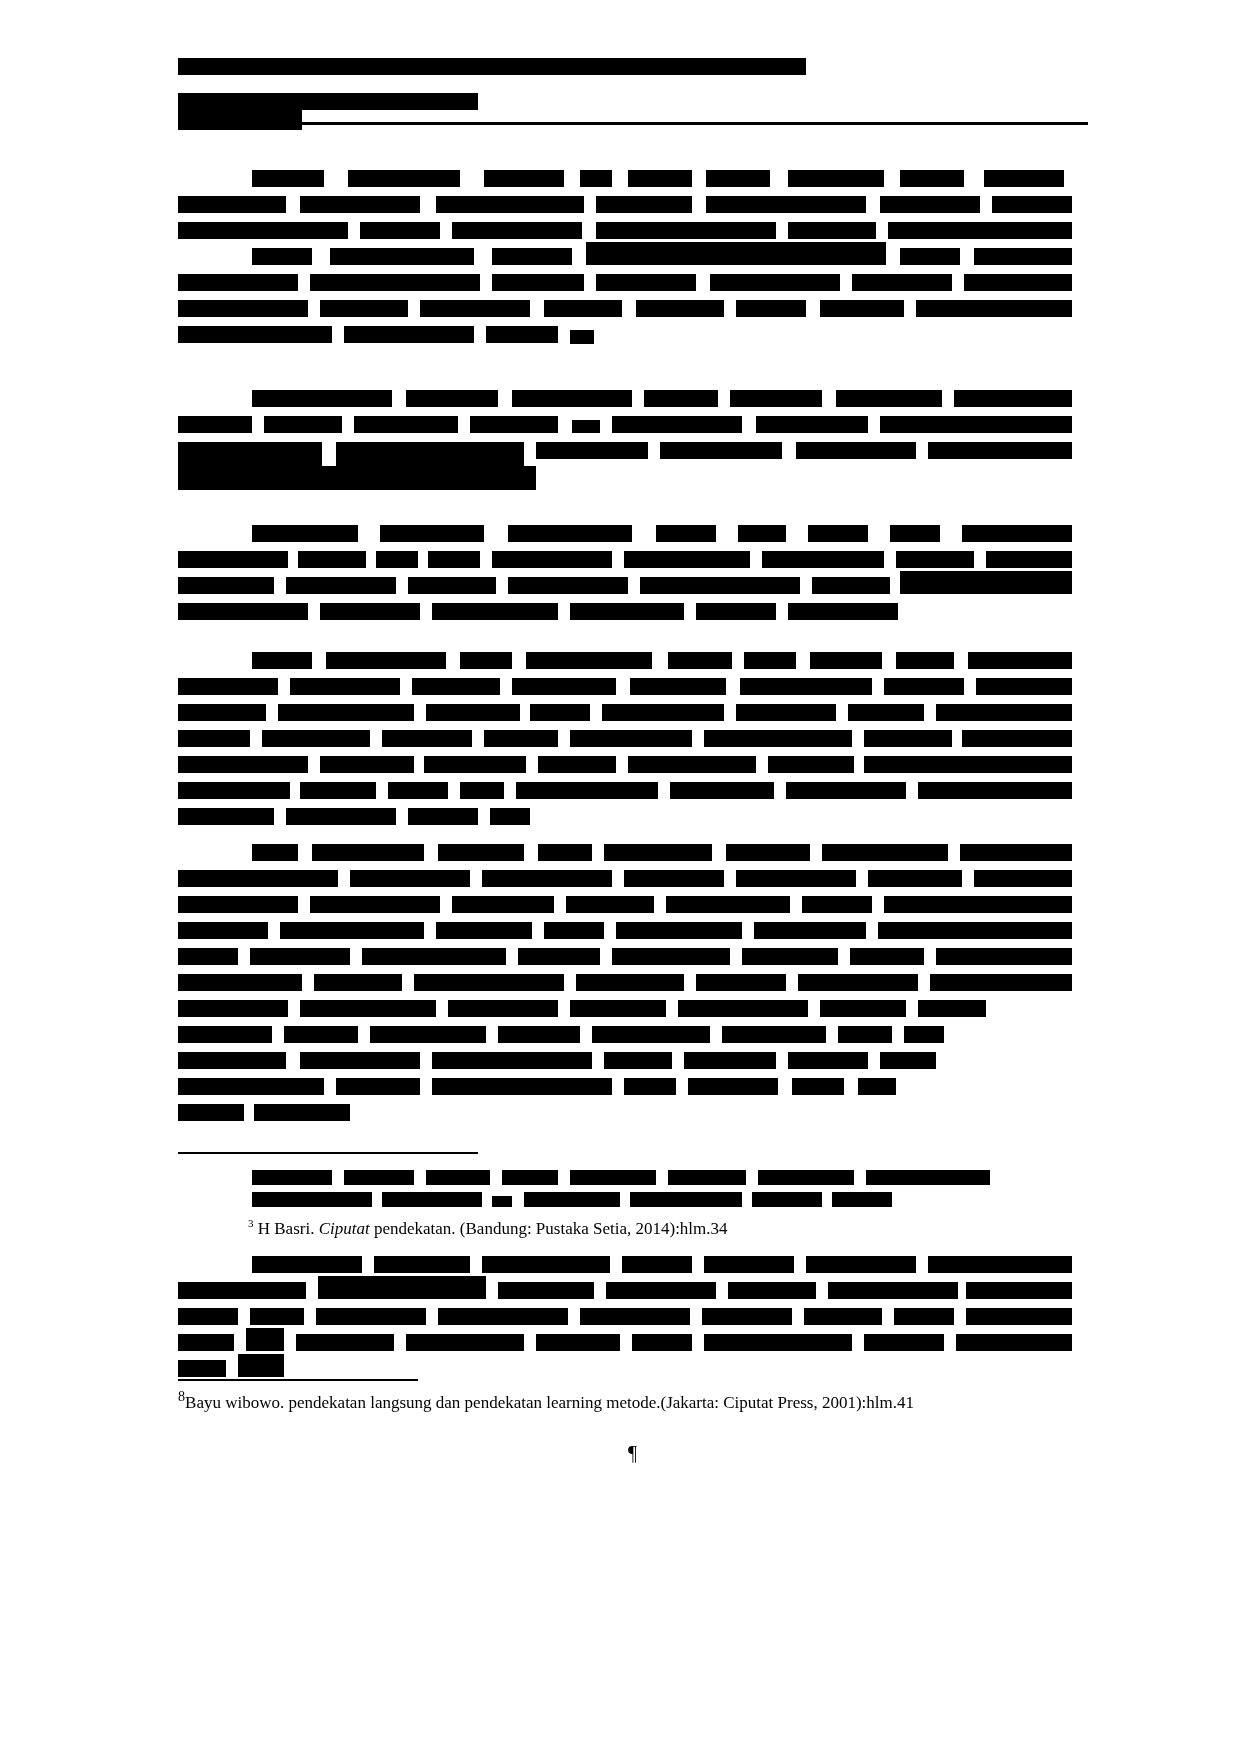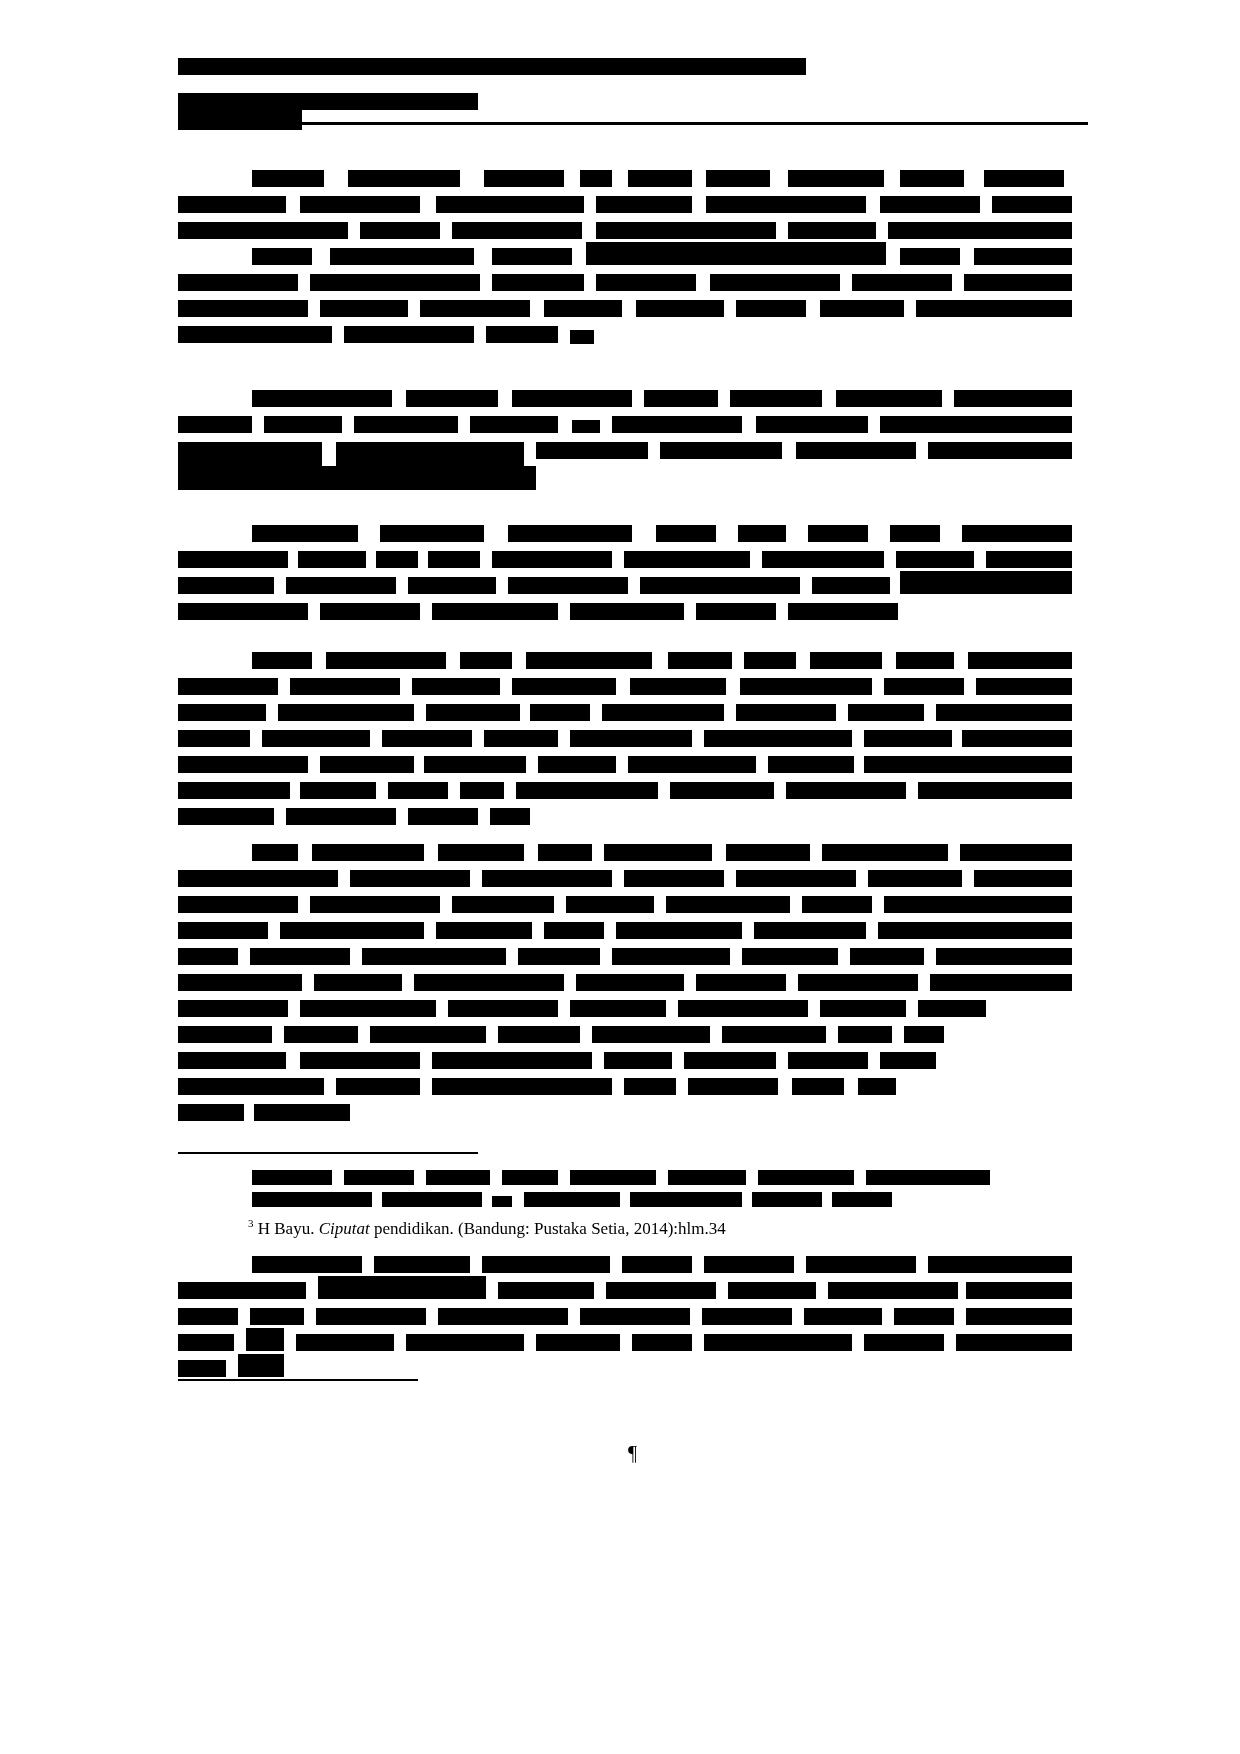--- a/index.html
+++ b/index.html
@@ -336,22 +336,22 @@
   <div class="redact" style="left:252px; top:1192px; width:120px; height:15px;"></div>
   <div class="redact" style="left:382px; top:1192px; width:100px; height:15px;"></div>
   <div class="redact" style="left:492px; top:1196px; width:20px; height:11px;"></div>
   <div class="redact" style="left:524px; top:1192px; width:96px; height:15px;"></div>
   <div class="redact" style="left:630px; top:1192px; width:112px; height:15px;"></div>
   <div class="redact" style="left:752px; top:1192px; width:70px; height:15px;"></div>
   <div class="redact" style="left:832px; top:1192px; width:60px; height:15px;"></div>
 
   <div class="footnote" style="left:248px; top:1216px;">
     <sup>3</sup>
-    <span>H Bayu.</span>
-    <span class="it">Ciputat</span><span> pendidikan.</span>
+    <span>H Basri.</span>
+    <span class="it">Ciputat</span><span> pendekatan.</span>
     <span>(Bandung: Pustaka Setia, 2014):hlm.34</span>
   </div>
 
   <div class="redact" style="left:252px; top:1256px; width:110px; height:17px;"></div>
   <div class="redact" style="left:374px; top:1256px; width:96px; height:17px;"></div>
   <div class="redact" style="left:482px; top:1256px; width:128px; height:17px;"></div>
   <div class="redact" style="left:622px; top:1256px; width:70px; height:17px;"></div>
   <div class="redact" style="left:704px; top:1256px; width:90px; height:17px;"></div>
   <div class="redact" style="left:806px; top:1256px; width:110px; height:17px;"></div>
   <div class="redact" style="left:928px; top:1256px; width:144px; height:17px;"></div>
@@ -382,16 +382,20 @@
   <div class="redact" style="left:632px; top:1334px; width:60px; height:17px;"></div>
   <div class="redact" style="left:704px; top:1334px; width:148px; height:17px;"></div>
   <div class="redact" style="left:864px; top:1334px; width:80px; height:17px;"></div>
   <div class="redact" style="left:956px; top:1334px; width:116px; height:17px;"></div>
 
   <div class="redact" style="left:178px; top:1360px; width:48px; height:17px;"></div>
   <div class="redact" style="left:238px; top:1354px; width:46px; height:23px;"></div>
 
   <div class="rule" style="left:178px; top:1379px; width:240px; height:2px;"></div>
 
+  <div class="footnote-block" style="left:178px; top:1386px; width:898px;">
+    <sup>8</sup><span>Bayu wibowo.</span>
+    <span class="it">pendekatan langsung dan pendekatan learning metode.</span><span>(Jakarta: Ciputat Press, 2001):hlm.41</span>
+  </div>
 
   <div class="pilcrow" style="left:628px; top:1442px;">¶</div>
 
 </div>
 
 </body></html>

